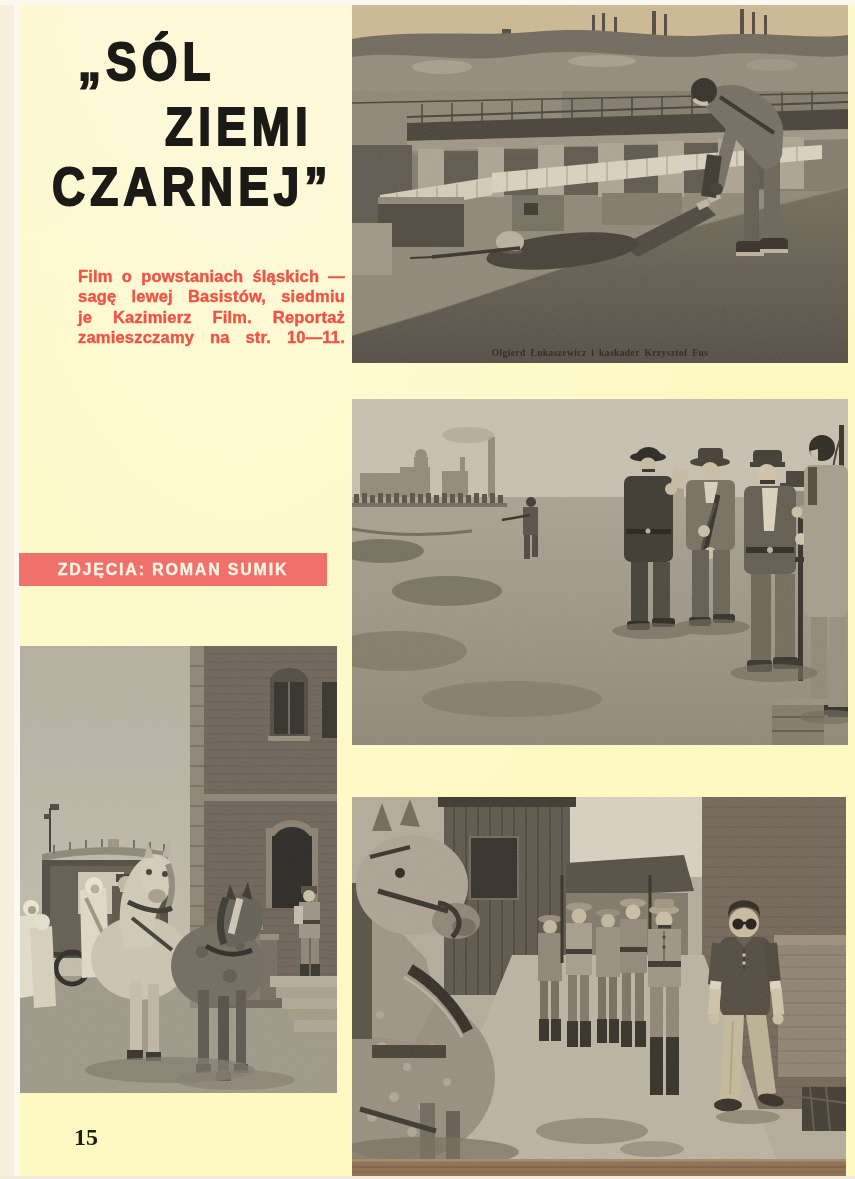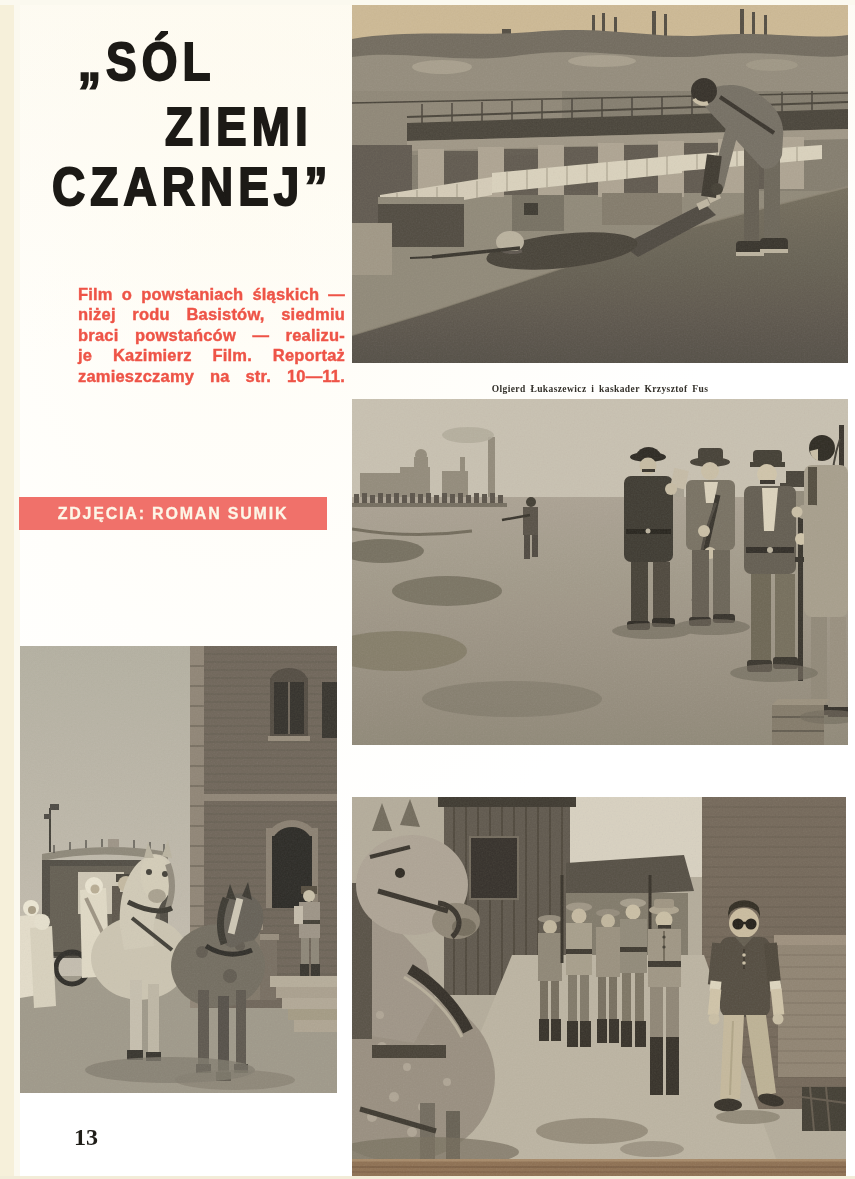--- a/index.html
+++ b/index.html
@@ -1,46 +1,46 @@
 <!DOCTYPE html>
 <html><head>
 <meta charset="utf-8">
 <style>
   html,body{margin:0;padding:0;}
   body{font-family:"Liberation Sans",sans-serif;background:#d9d2bd;}
-  .page{position:relative;width:855px;height:1179px;background:#ffffff;overflow:hidden;}
+  .page{position:relative;width:855px;height:1179px;background:#fef9c3;overflow:hidden;}
   .page::before{content:"";position:absolute;inset:0;
     background:radial-gradient(ellipse at 28% 14%, rgba(255,250,234,.5), rgba(255,250,234,0) 55%),
                linear-gradient(180deg, rgba(250,243,224,.35), rgba(0,0,0,0) 30%);
     pointer-events:none;}
   .edge-left{position:absolute;left:0;top:0;width:14px;height:1179px;background:#f6f0da;}
   .edge-left-white{position:absolute;left:14px;top:0;width:6px;height:1179px;background:#fbf9ef;}
   .edge-top{position:absolute;left:0;top:0;width:855px;height:5px;background:#fbf9ef;}
   .edge-bottom{position:absolute;left:0;top:1176px;width:855px;height:3px;background:#f2ecd8;}
 
   .title{position:absolute;left:0;top:0;color:#1c1a16;}
   .title .tline{position:absolute;white-space:nowrap;font-weight:700;font-size:54px;
     letter-spacing:6px;transform:scaleX(.85);transform-origin:left top;line-height:1;
     -webkit-text-stroke:2px #1c1a16;}
   .t1{left:78px;top:34px;}
   .t2{left:165px;top:99px;}
   .t3{left:52px;top:159px;}
 
-  .intro{position:absolute;left:78px;top:266px;width:267px;margin-top:18px;}
+  .intro{position:absolute;left:78px;top:266px;width:267px;}
   .intro .iline{font-weight:700;font-size:16.5px;line-height:20.4px;
     text-align:justify;text-align-last:justify;letter-spacing:.2px;
     -webkit-text-stroke:.4px currentColor;}
 
-  .banner{position:absolute;left:19px;top:497px;width:308px;height:33px;}
+  .banner{position:absolute;left:19px;top:553px;width:308px;height:33px;}
   .banner .blabel{display:block;text-align:center;line-height:33px;font-weight:700;
     font-size:16px;letter-spacing:1.8px;color:#fdf6e7;-webkit-text-stroke:.3px #fdf6e7;}
 
   .photo{position:absolute;display:block;filter:contrast(.97) sepia(.06);}
   .cap{font-family:"Liberation Serif",serif;font-weight:700;color:#33302a;}
-  .cap1{position:absolute;left:352px;top:384px;width:496px;text-align:center;
+  .cap1{position:absolute;left:352px;top:348px;width:496px;text-align:center;
     font-size:9.5px;letter-spacing:.4px;word-spacing:2px;}
   .cap2{position:absolute;left:423px;top:754px;width:374px;}
   .cap2 .cline{font-size:9.6px;line-height:11.4px;text-align:justify;
     text-align-last:justify;letter-spacing:.3px;}
   .cap3{position:absolute;left:60px;top:1100px;width:300px;text-align:center;}
   .cap3 .cline{font-size:9.6px;line-height:11.6px;letter-spacing:.3px;word-spacing:2px;}
 
   .pageno{position:absolute;left:74px;top:1124px;font-family:"Liberation Serif",serif;
     font-weight:700;font-size:24px;color:#1f1d18;}
 </style>
@@ -54,22 +54,21 @@
   <div class="edge-bottom"></div>
 
   <div class="title">
     <div class="tline t1">„SÓL</div>
     <div class="tline t2">ZIEMI</div>
     <div class="tline t3">CZARNEJ”</div>
   </div>
 
   <div class="intro" style="color:#ee5447">
     <div class="iline">Film o powstaniach śląskich —</div>
-    <div class="iline">niżej rodu Basistów, siedmiu</div>
-    <div class="iline">braci powstańców — realizu-</div>
+    <div class="iline">sagę lewej Basistów, siedmiu</div>
     <div class="iline">je Kazimierz Film. Reportaż</div>
     <div class="iline">zamieszczamy na str. 10—11.</div>
   </div>
 
   <div class="banner" style="background:#f0716a">
     <span class="blabel">ZDJĘCIA: ROMAN SUMIK</span>
   </div>
 
   <svg class="photo" style="left:352px;top:5px" width="496" height="358" viewBox="0 0 496 358">
     <defs>
@@ -766,14 +765,14 @@
     <g>
       <rect x="0" y="362" width="494" height="17" fill="#8a6a4c"></rect>
       <rect x="0" y="362" width="494" height="2.5" fill="#a58565"></rect>
       <line x1="0" y1="370" x2="494" y2="370" stroke="#75573c" stroke-width="1.5"></line>
       <line x1="0" y1="375" x2="494" y2="375" stroke="#75573c" stroke-width="1"></line>
     </g>
     <rect width="494" height="379" filter="url(#gr4)" opacity=".1"></rect>
     <rect width="494" height="379" fill="#d8c49a" opacity=".05"></rect>
   </svg>
 
-  <div class="pageno">13</div>
+  <div class="pageno">15</div>
 </div>
 
 </body></html>

